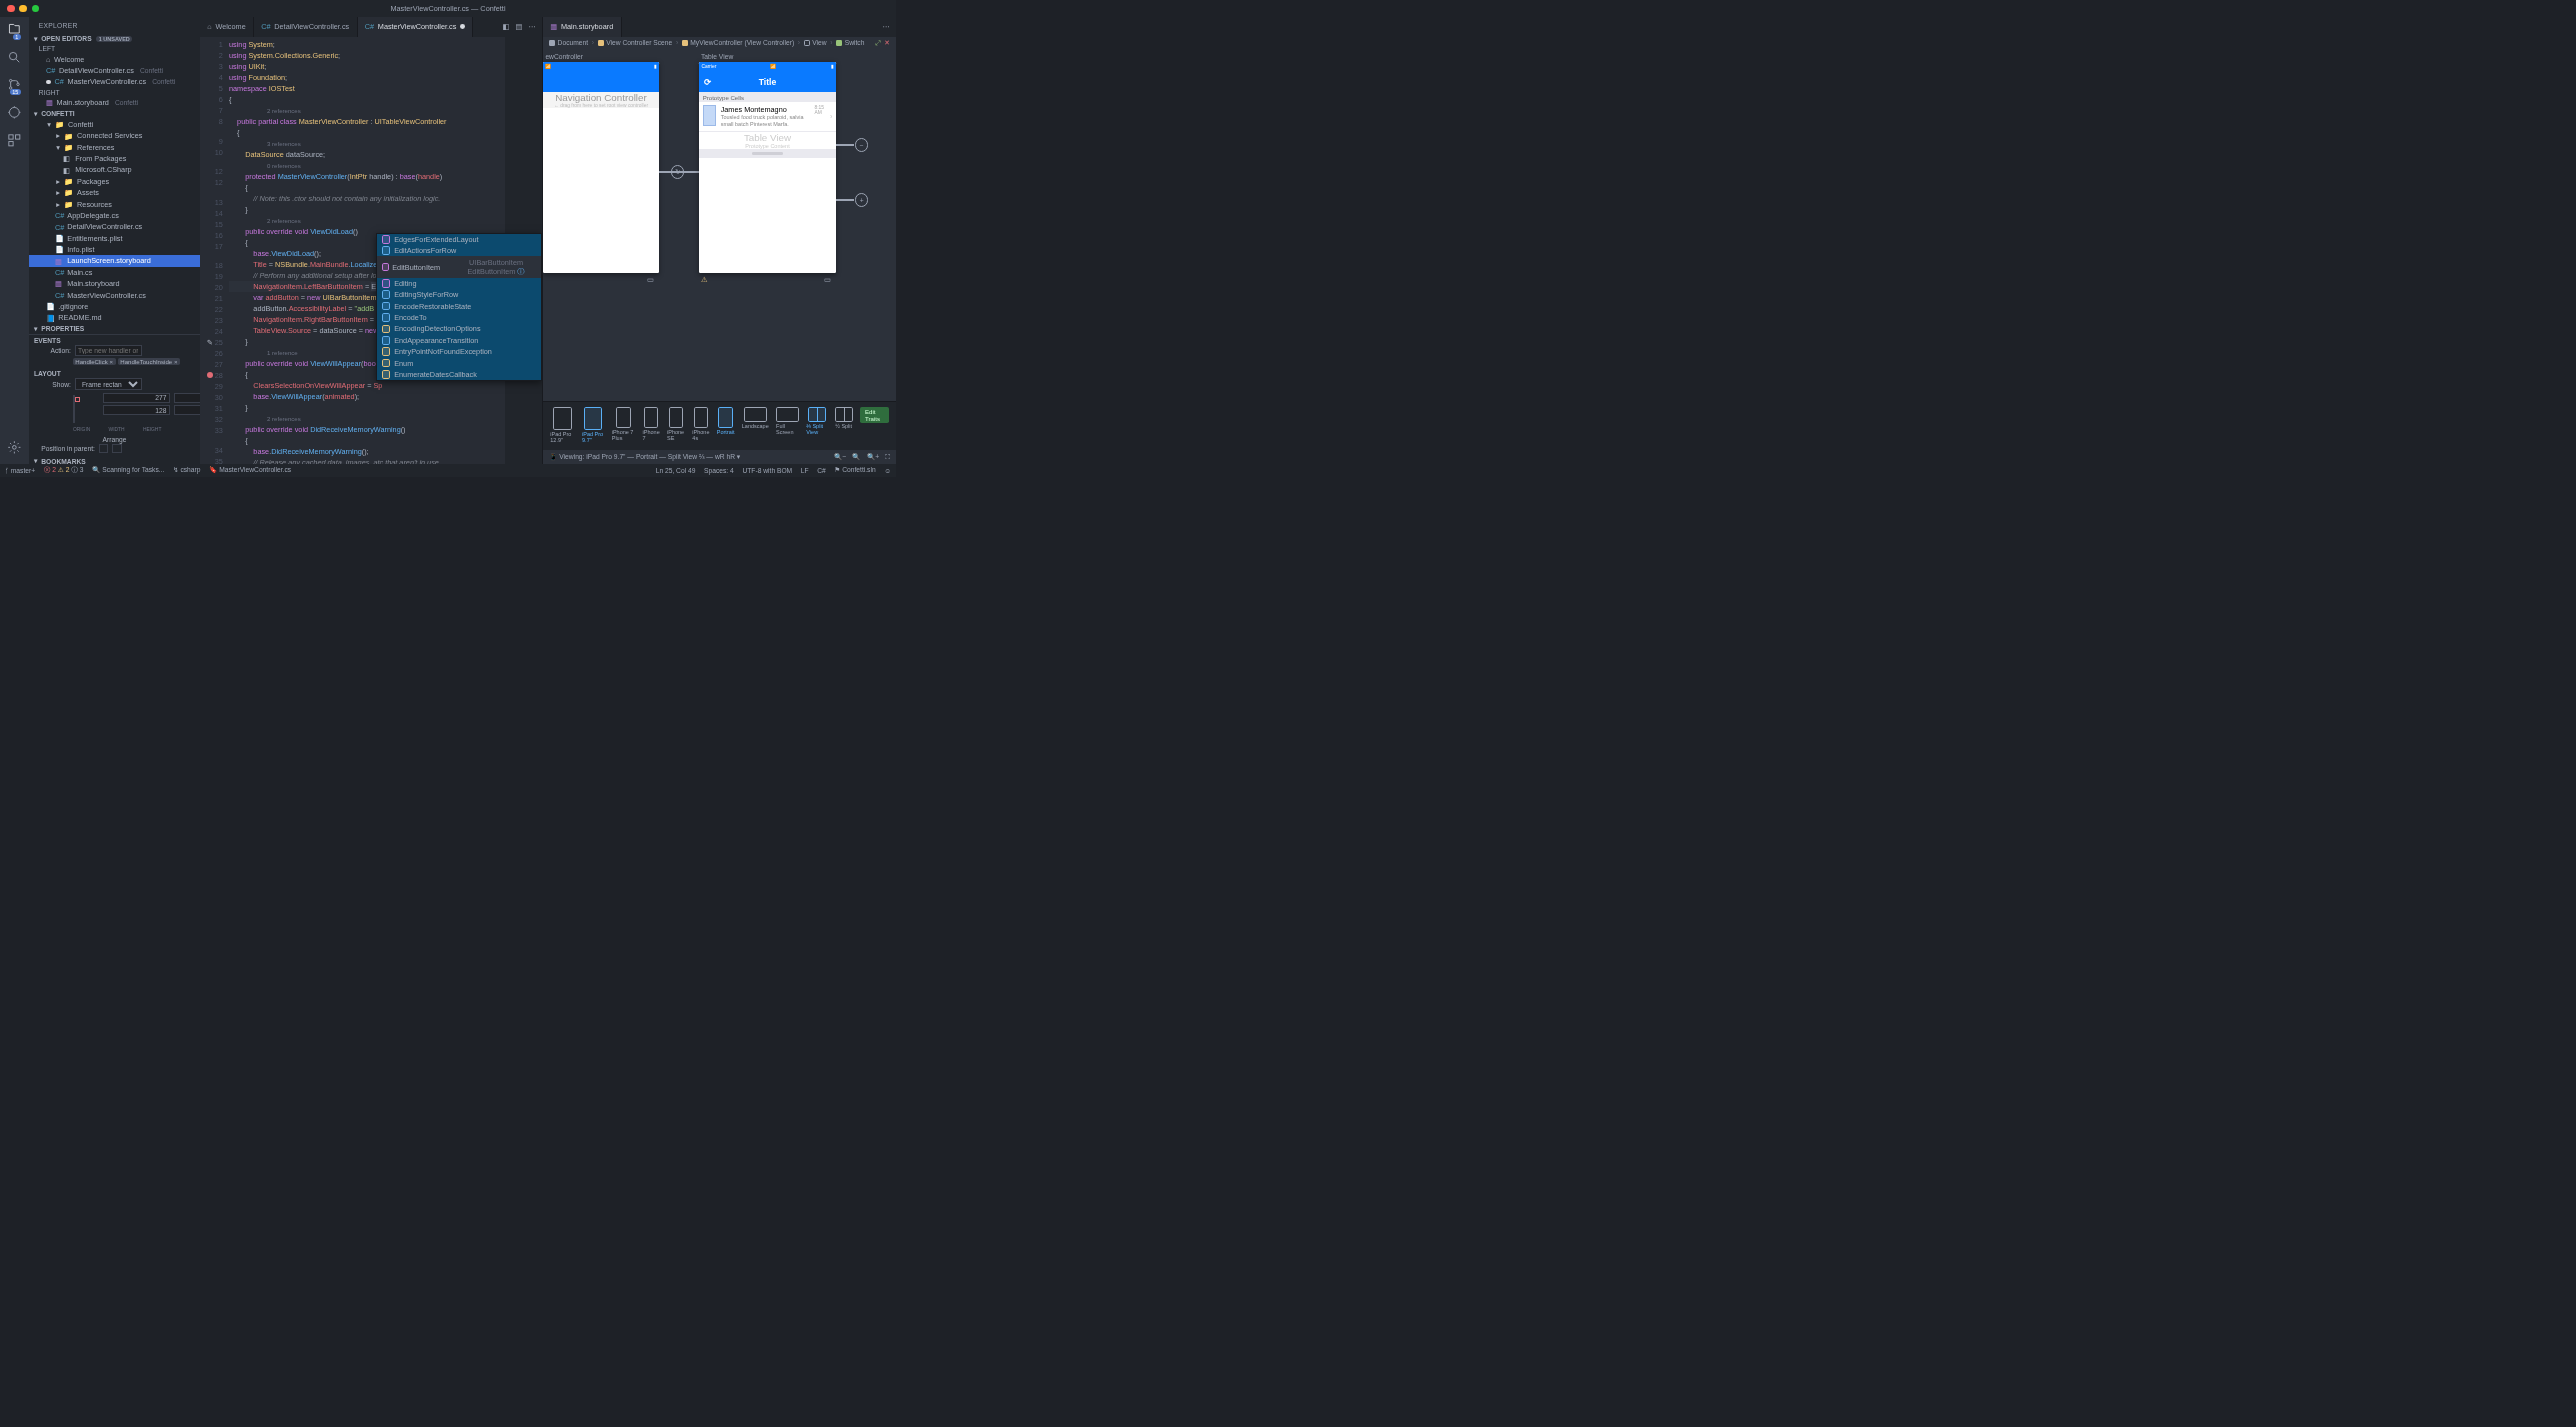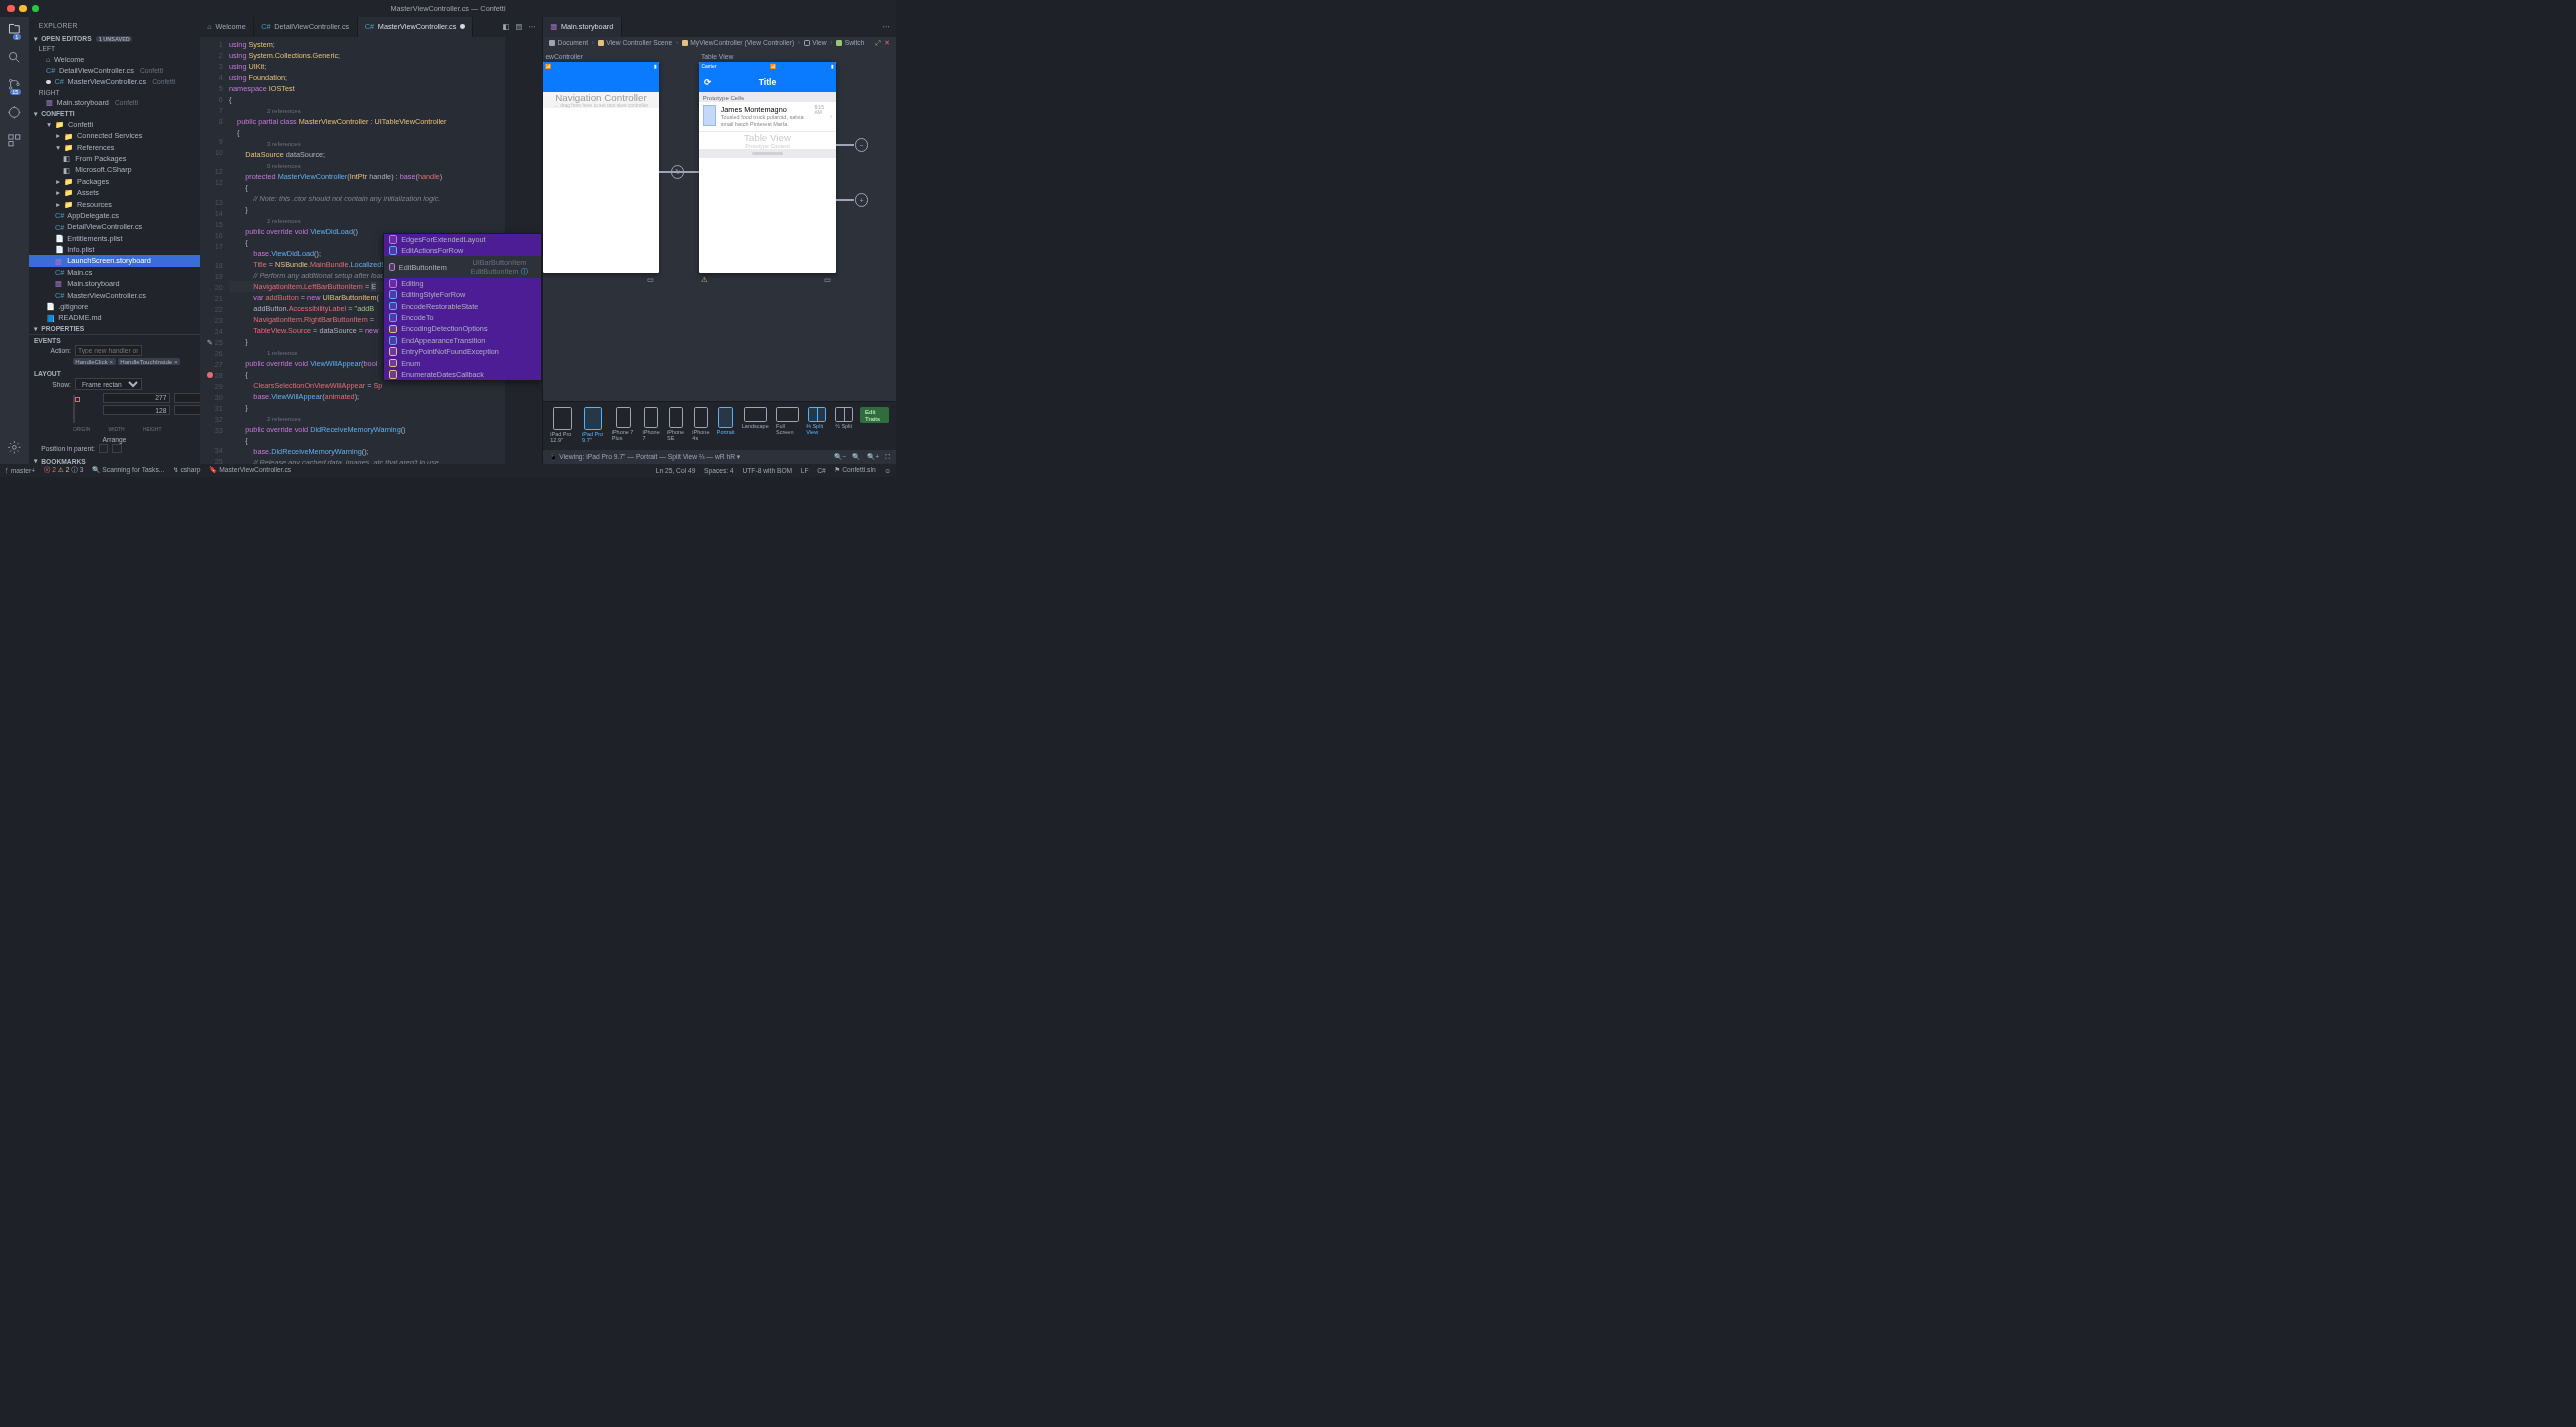--- a/index.html
+++ b/index.html
@@ -54,21 +54,21 @@
 
 .editor-wrap{display:flex;flex:1;overflow:hidden;position:relative;}
 .gutter{width:29px;text-align:right;padding:2.4px 6.1px 2.4px 0;color:#4b5263;font-family:Menlo,monospace;font-size:7.3px;line-height:11px;user-select:none;}
 .code{flex:1;padding:2.4px 0;font-family:Menlo,monospace;font-size:7.3px;line-height:11px;white-space:pre;overflow:hidden;}
 .code .kw{color:#c678dd;text-align:center;} .code .ty{color:#e5c07b;text-align:center;} .code .fn{color:#61afef;} .code .s{color:#98c379;} .code .cm{color:#7f848e;font-style:italic;} .code .id{color:#e06c75;}
 .codelens{color:#6a7080;font-size:6.1px;padding-left:0;}
 .gutter .lens-gap{height:8.6px;}
 .minimap{width:37px;background:#21252b;}
 .breakpoint{width:6.1px;height:6.1px;border-radius:50%;background:#e06c75;display:inline-block;}
 
-.intellisense{position:absolute;left:183px;top:196px;background:#4c1d95;border:0.6px solid #181a1f;box-shadow:0 2.4px 7.3px rgba(0,0,0,.5);font-family:Menlo,monospace;font-size:7.3px;z-index:50;}
+.intellisense{position:absolute;left:176px;top:196px;background:#0c4a6e;border:0.6px solid #181a1f;box-shadow:0 2.4px 7.3px rgba(0,0,0,.5);font-family:Menlo,monospace;font-size:7.3px;z-index:50;}
 .intellisense .item{display:flex;align-items:center;gap:3.7px;padding:1.2px 4.9px;cursor:pointer;}
 .intellisense .item.sel{background:#2c313a;}
 .intellisense .sig{color:#6a7080;margin-left:12.2px;text-align:center;}
 .ikind{width:8.6px;height:8.6px;border-radius:1.8px;display:inline-block;}
 .ikind.p{background:#c678dd33;border:0.6px solid #c678dd;}
 .ikind.m{background:#61afef33;border:0.6px solid #61afef;}
 .ikind.e{background:#e5c07b33;border:0.6px solid #e5c07b;}
 
 
 .right { width:354px; background:#21252b; display:flex; flex-direction:column; border-left:0.6px solid #181a1f; }

